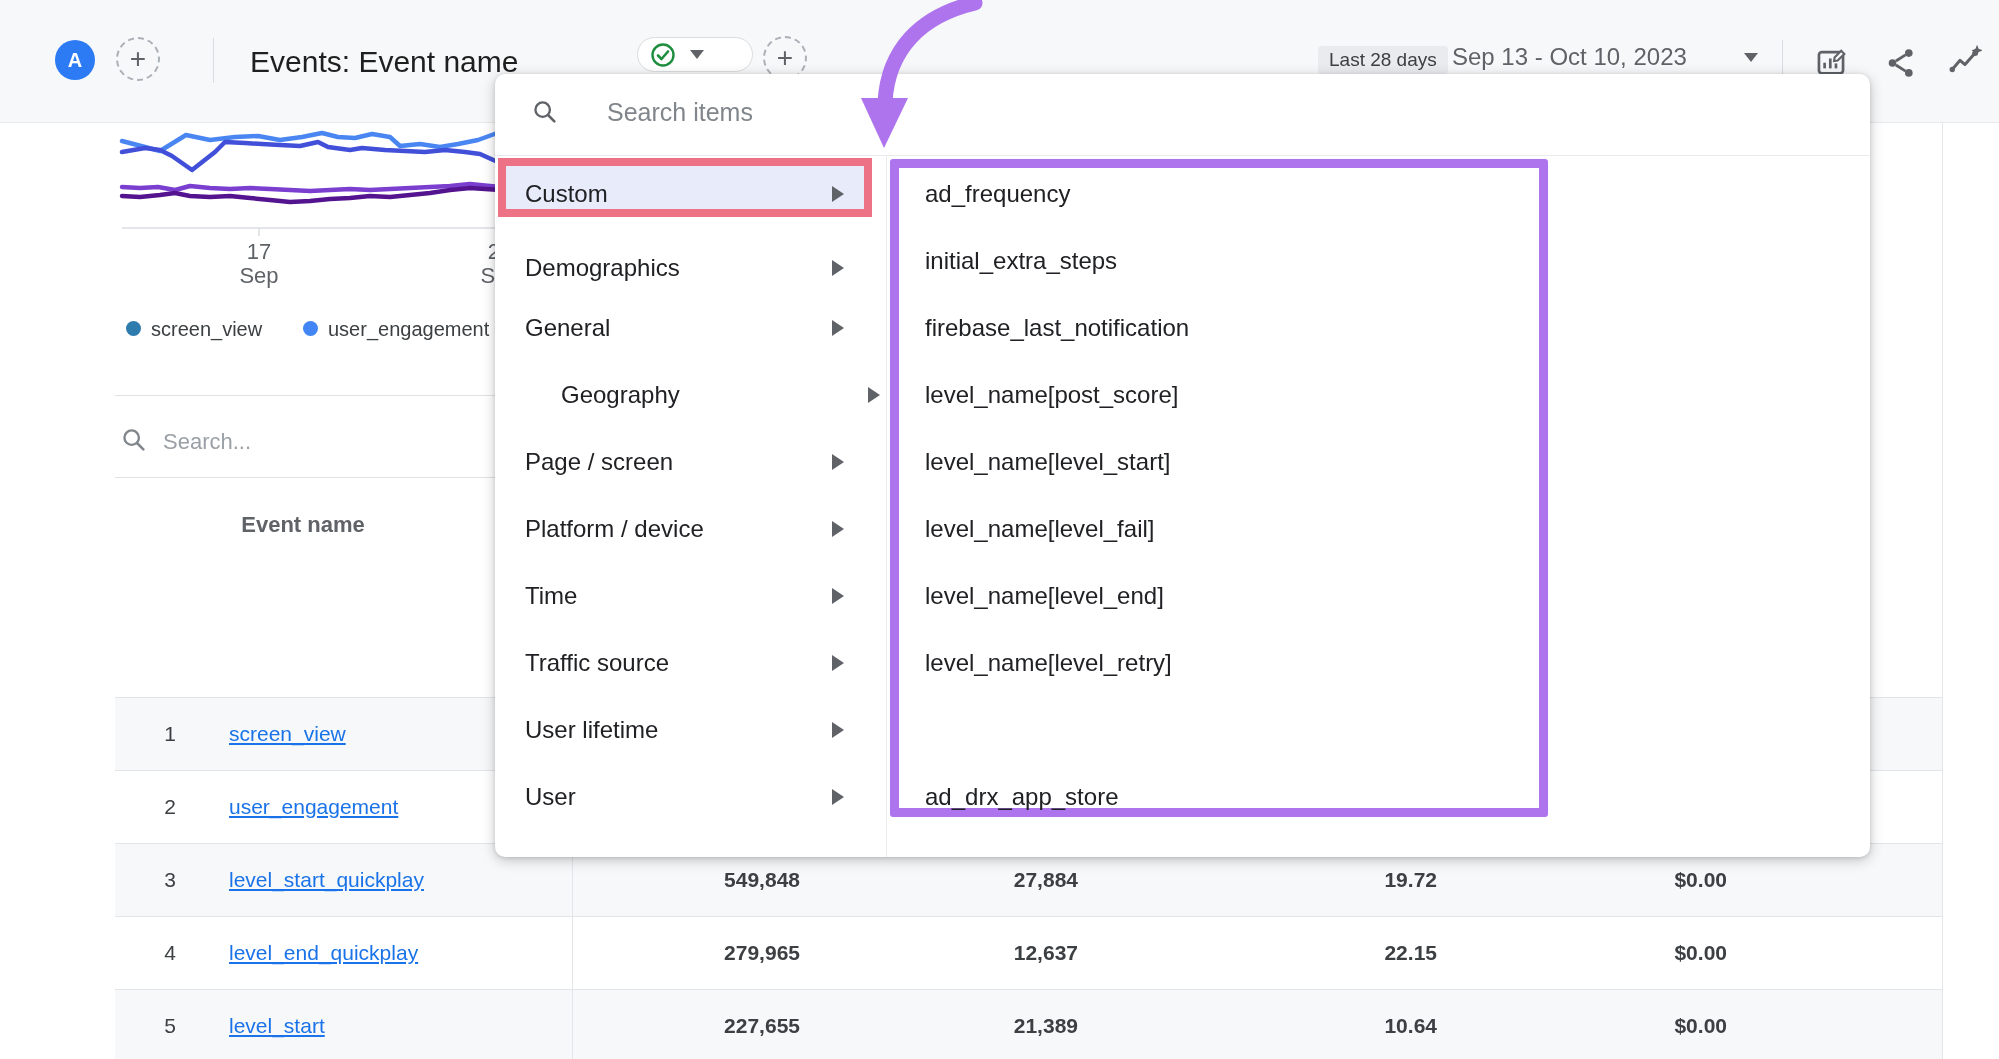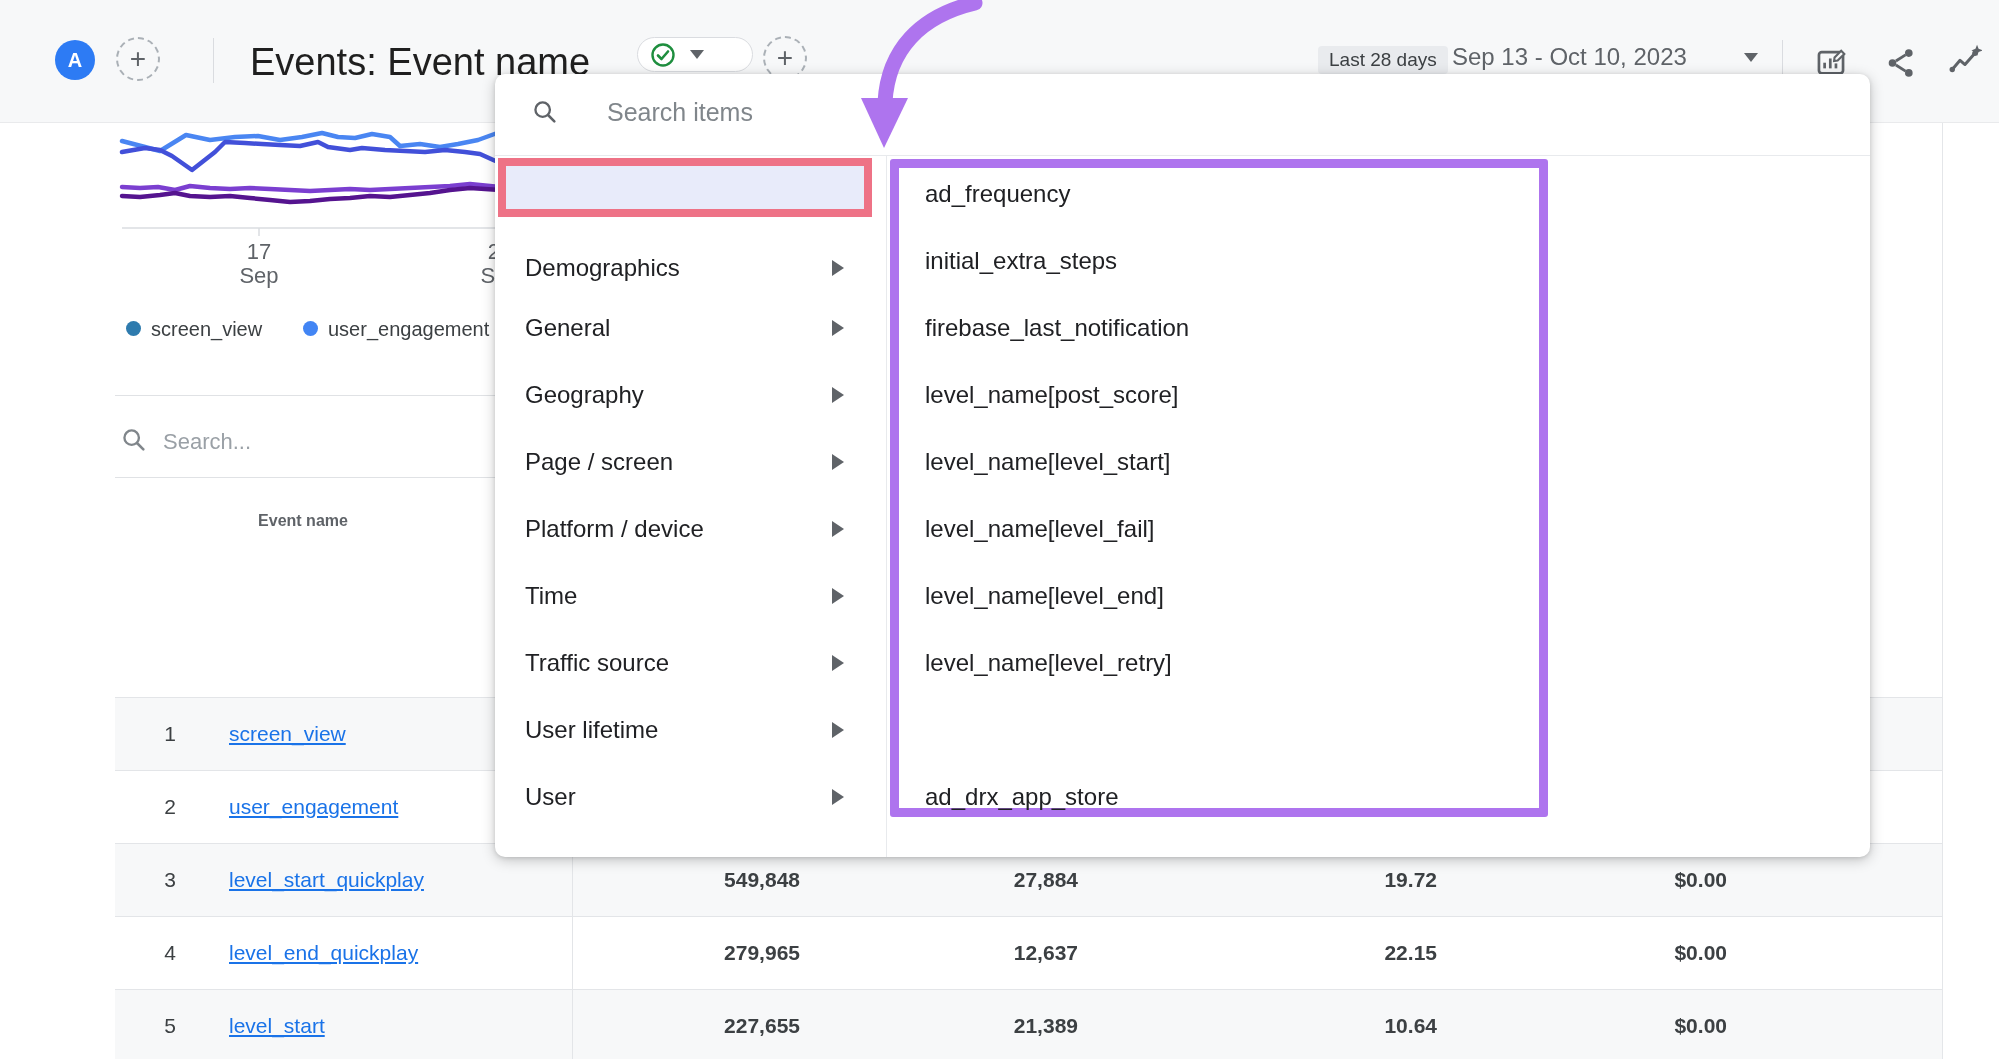--- a/index.html
+++ b/index.html
@@ -14,21 +14,21 @@
   #appbar{left:0;top:0;width:1999px;height:123px;background:#f7f8f9;border-bottom:1px solid #e9eaec;}
   #avatar{left:55px;top:40px;width:40px;height:40px;border-radius:50%;background:#2d7bf4;color:#fff;
     font-size:20px;font-weight:bold;display:flex;align-items:center;justify-content:center;}
   .dashed-plus{width:44px;height:44px;border-radius:50%;border:2px dashed #aab0b6;color:#5f6368;
     font-size:28px;font-weight:300;display:flex;align-items:center;justify-content:center;line-height:1;}
   #plus1{left:116px;top:37px;}
   #plus2{left:763px;top:36px;}
   .vdiv{width:1px;background:#dadce0;}
   #hdr-div1{left:213px;top:38px;height:45px;}
   #hdr-div2{left:1782px;top:40px;height:45px;}
-  #page-title{left:250px;top:44px;font-size:38px;line-height:36px;color:#1f1f1f;white-space:nowrap;}
+  #page-title{left:250px;top:44px;font-size:30px;line-height:36px;color:#1f1f1f;white-space:nowrap;}
   #verify-chip{left:637px;top:37px;width:116px;height:35px;background:#fff;border:1.5px solid #dadce0;
     border-radius:18px;display:flex;align-items:center;padding:0 12px;gap:14px;}
   .caret-down{width:0;height:0;border-left:7px solid transparent;border-right:7px solid transparent;
     border-top:9px solid #5f6368;}
   #range-chip{left:1318px;top:46px;height:28px;background:#e9ebee;border-radius:4px;color:#3c4043;
     font-size:19px;line-height:28px;padding:0 11px;white-space:nowrap;}
   #range-date{left:1452px;top:44px;font-size:24px;line-height:26px;color:#5f6368;font-weight:500;white-space:nowrap;}
   #range-caret{left:1744px;top:53px;}
   .topicon{width:34px;height:34px;color:#5f6368;}
   #icon-customize{left:1814px;top:45px;}
@@ -45,21 +45,21 @@
   #ldot2{left:303px;top:321px;background:#4285f4;}
   .legend-label{font-size:20px;line-height:22px;color:#3c4043;top:318px;white-space:nowrap;}
   #llab1{left:151px;} #llab2{left:328px;}
 
   
   .hline{height:1px;background:#e0e2e5;}
   #msearch-top{left:115px;top:395px;width:380px;}
   #msearch-bottom{left:115px;top:477px;width:380px;}
   #msearch-icon{left:120px;top:426px;width:28px;height:28px;color:#80868b;}
   #msearch-ph{left:163px;top:429px;font-size:22px;color:#9aa0a6;}
-  #col-header{left:178px;top:512px;width:250px;text-align:center;font-size:16px;font-weight:bold;color:#5f6368;}
+  #col-header{left:178px;top:512px;width:250px;text-align:center;font-size:22px;font-weight:bold;color:#5f6368;}
 
   
   #table{left:115px;top:697px;width:1827px;}
   .trow{position:relative;height:73px;border-top:1px solid #e3e5e8;font-size:21px;}
   .trow.odd{background:#f7f8f9;}
   .cell-num{position:absolute;left:0;top:0;width:61px;text-align:right;line-height:72px;color:#3c4043;}
   .cell-name{position:absolute;left:114px;top:0;line-height:72px;}
   .cell-name span{color:#1a73e8;text-decoration:underline;cursor:pointer;}
   .metric{position:absolute;top:0;line-height:72px;color:#3c4043;text-align:right;font-weight:bold;}
   .m1{right:1142px;} .m2{right:864px;} .m3{right:505px;} .m4{right:215px;}
@@ -199,29 +199,33 @@
       <circle cx="10" cy="10" r="6.2" fill="none" stroke="currentColor" stroke-width="2"></circle>
       <line x1="14.8" y1="14.8" x2="20" y2="20" stroke="currentColor" stroke-width="2.2" stroke-linecap="round"></line>
     </svg>
     <div id="panel-search-ph" class="abs">Search items</div>
     <div id="panel-hdiv" class="abs hline" style="background:#e8eaed;"></div>
     <div id="panel-vdiv" class="abs vdiv" style="background:#e8eaed;"></div>
 
     <div id="red-box" class="abs"></div>
     <div id="purple-box" class="abs"></div>
 
+    <div class="cat-row" style="top:86px;">
+      <span class="cat-label">Custom</span>
+      <span class="cat-arrow"></span>
+      </div>
     <div class="cat-row" style="top:160px;">
       <span class="cat-label">Demographics</span>
       <span class="cat-arrow"></span>
       </div>
     <div class="cat-row" style="top:220px;">
       <span class="cat-label">General</span>
       <span class="cat-arrow"></span>
       </div>
-    <div class="cat-row" style="top:287px;">
+    <div class="cat-row" style="top:287px;margin-left:36px;">
       <span class="cat-label">Geography</span>
       <span class="cat-arrow"></span>
       </div>
     <div class="cat-row" style="top:354px;">
       <span class="cat-label">Page / screen</span>
       <span class="cat-arrow"></span>
       </div>
     <div class="cat-row" style="top:421px;">
       <span class="cat-label">Platform / device</span>
       <span class="cat-arrow"></span>

